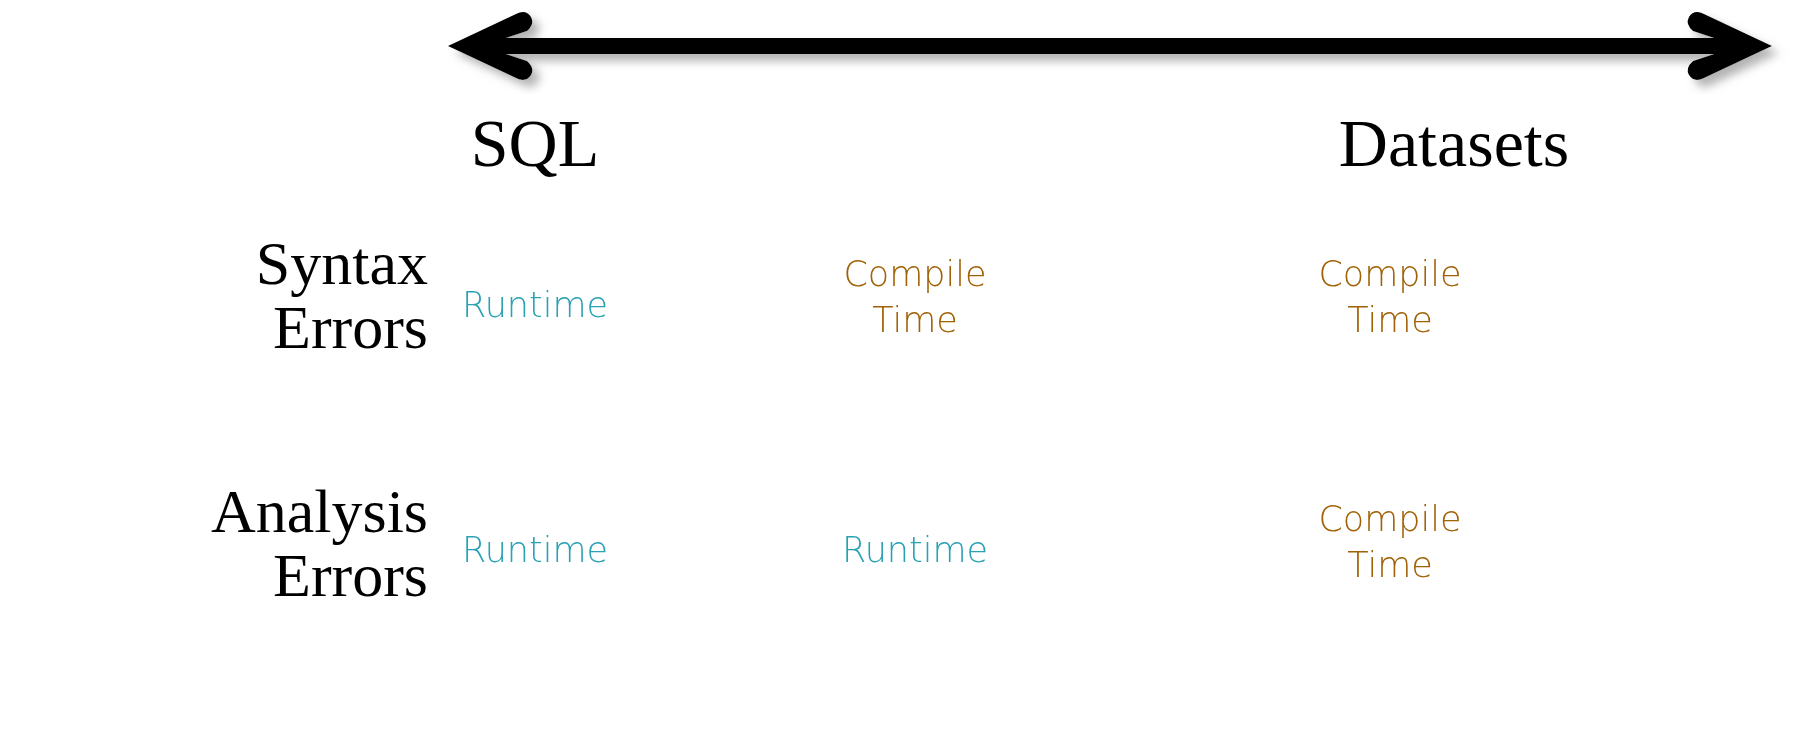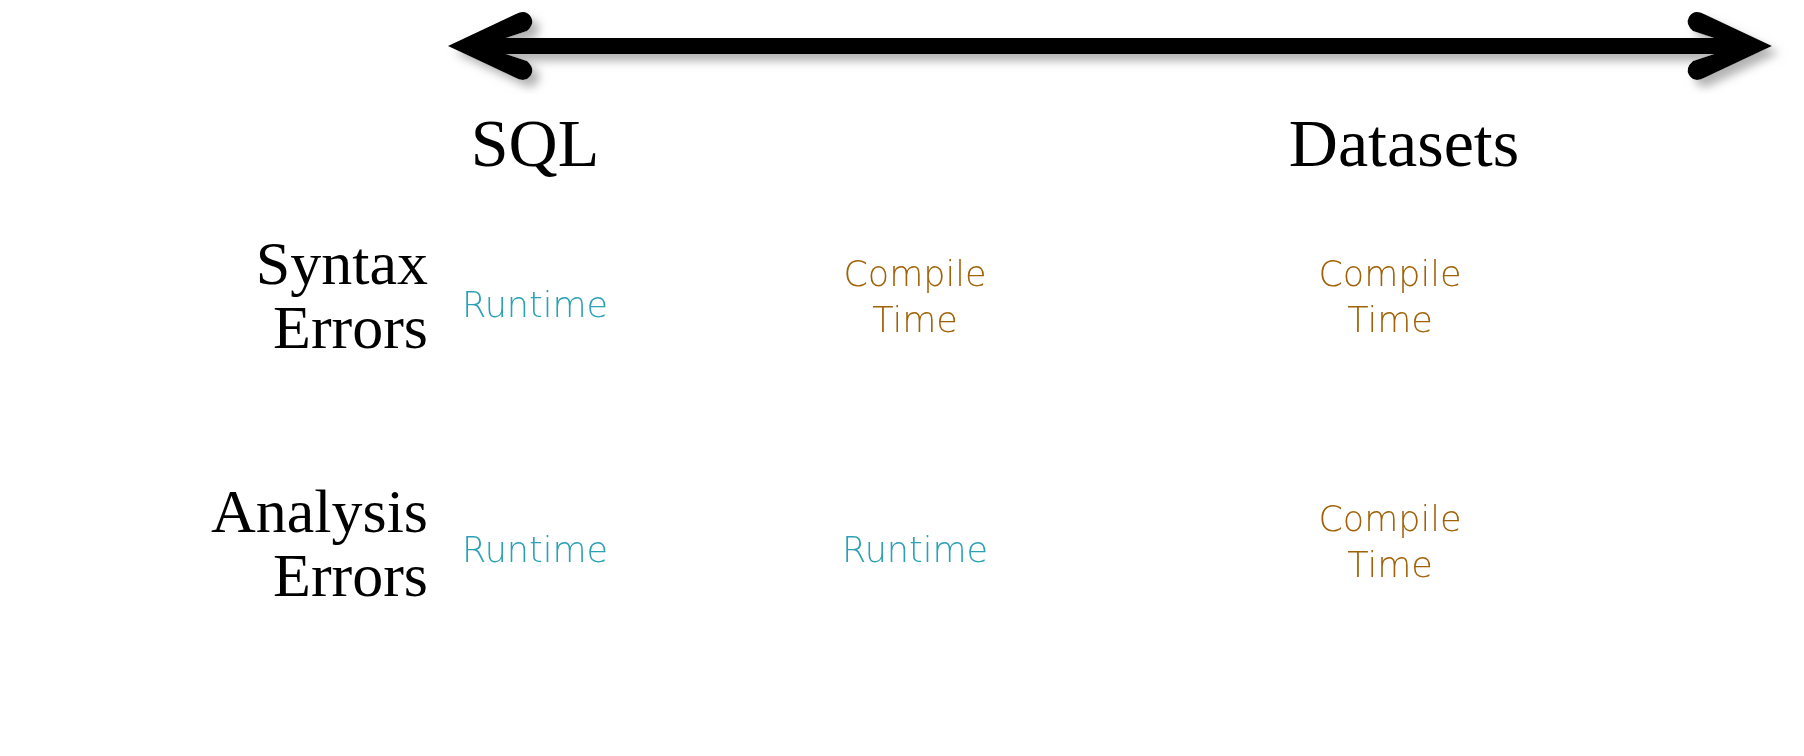--- a/index.html
+++ b/index.html
@@ -36,21 +36,21 @@
     text-align: center;
     font-family: "Liberation Serif", "DejaVu Serif", serif;
     font-size: 68px;
     font-weight: 400;
     color: #000000;
     white-space: nowrap;
     letter-spacing: 0px;
   }
   #head-c0 { left: 400px;  width: 270px; text-align: center; }
   #head-c1 { left: 700px;  width: 430px; }
-  #head-c2 { left: 1214px; width: 380px; }
+  #head-c2 { left: 1264px; width: 380px; }
 
   
   .row-label {
     position: absolute;
     left: 0px;
     width: 390px;
     text-align: right;
     font-family: "Liberation Serif", "DejaVu Serif", serif;
     font-size: 62px;
     font-weight: 400;

